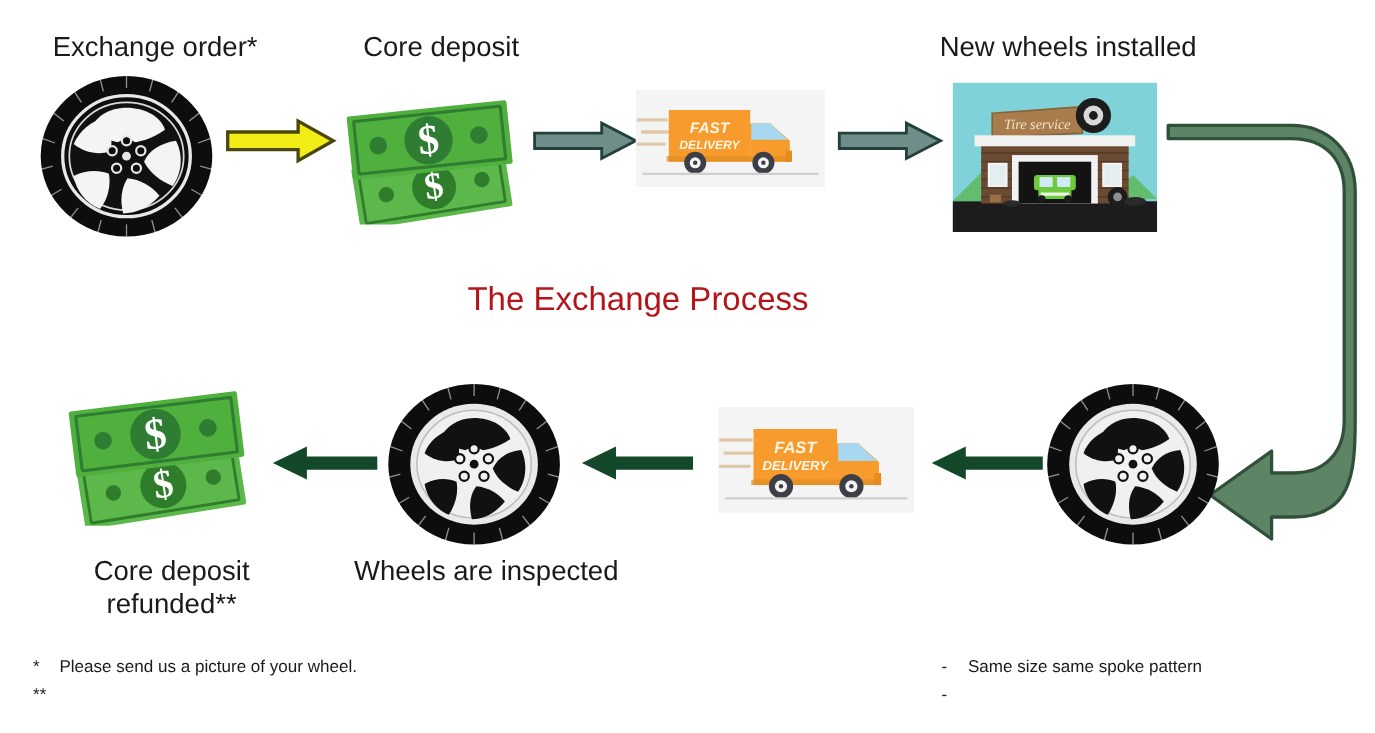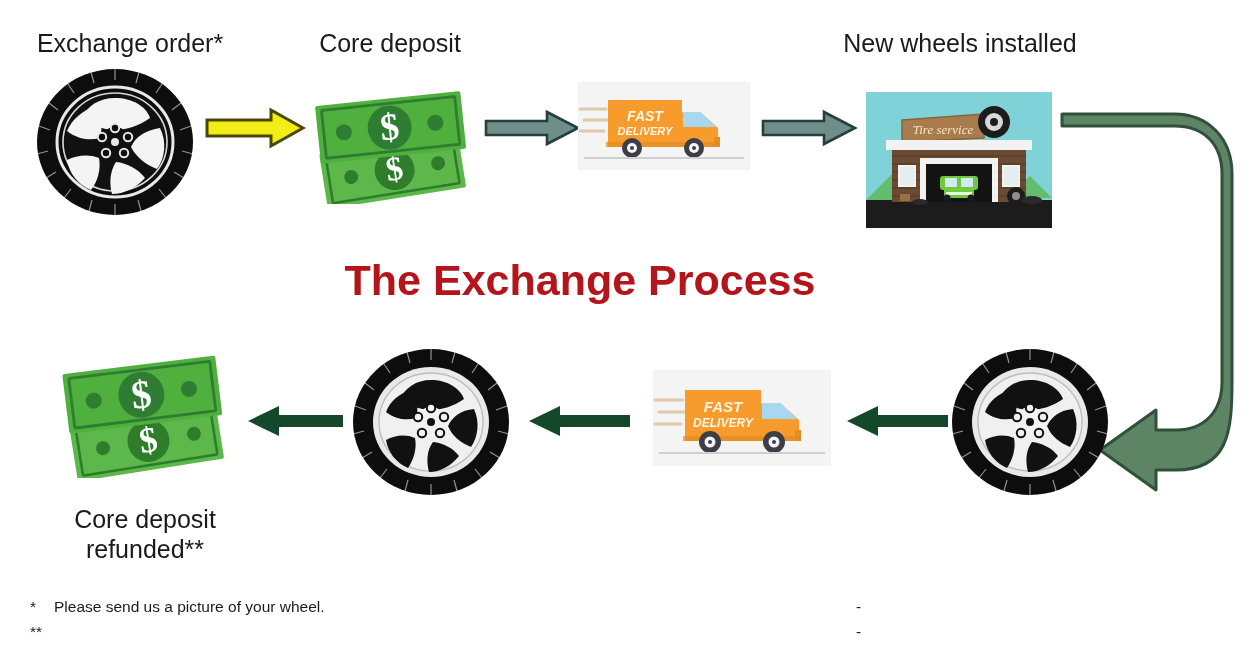--- a/index.html
+++ b/index.html
@@ -20,26 +20,27 @@
   .abs { position: absolute; }
 
   
   .step-label {
     font-family: "Liberation Sans", sans-serif;
     font-size: 25px;
     color: #1a1a1a;
     text-align: center;
     line-height: 1.22;
     white-space: nowrap;
+    padding-left: 11px;
   }
 
   .title {
     font-family: "Liberation Sans", sans-serif;
-    font-size: 43px;
-    font-weight: bold;
+    font-size: 30px;
+    font-weight: normal;
     color: #b3151a;
     text-align: center;
     white-space: nowrap;
   }
 
   .footnote {
     font-family: "Liberation Sans", sans-serif;
     font-size: 15.5px;
     color: #1a1a1a;
     line-height: 1.62;
@@ -186,21 +187,21 @@
       <line x1="6" y1="76" x2="166" y2="76" stroke="#cfcfcf" stroke-width="2"></line>
     </svg>
   </div>
 
   <div class="abs" style="left:762px; top:110px; width:95px; height:36px;">
     <svg viewBox="0 0 95 36" width="95" height="36">
       <path d="M1 11 L62 11 L62 2 L93 18 L62 34 L62 25 L1 25 Z" fill="#6f8e8a" stroke="#24403d" stroke-width="2.6" stroke-linejoin="miter"></path>
     </svg>
   </div>
 
-  <div class="abs pic" style="left:866px; top:92px; width:186px; height:136px;text-align:center;">
+  <div class="abs pic" style="left:866px; top:75px; width:186px; height:136px;text-align:center;">
     <svg viewBox="0 0 186 136" width="186" height="136">
       <rect x="0" y="0" width="186" height="136" fill="#7fd3d8"></rect>
 
       <path d="M0 108 L30 78 L58 108 Z" fill="#5fb85c" opacity="0.85"></path>
       <path d="M140 106 L164 84 L186 106 Z" fill="#5fb85c" opacity="0.85"></path>
 
       <rect x="0" y="108" width="186" height="28" fill="#1c1c1c"></rect>
 
       <path d="M36 28 L118 22 L118 46 L36 50 Z" fill="#a97c4e" stroke="#8a6238" stroke-width="1.5"></path>
       <text x="77" y="42" font-family="'Liberation Serif',serif" font-size="13" font-style="italic" fill="#f4e3c3" text-anchor="middle">Tire service</text>
@@ -418,34 +419,36 @@
         <circle cx="70" cy="85" r="4.2"></circle>
         <circle cx="66" cy="69" r="4.2"></circle>
       </g>
       <circle cx="79" cy="74" r="4" fill="#111111"></circle>
     </svg>
   </div>
 
   <div class="abs step-label" style="left:10px; top:504px; width:270px;">Core deposit</div>
   <div class="abs step-label" style="left:10px; top:534px; width:270px;">refunded**</div>
 
+  <div class="abs step-label" style="left:296px; top:504px; width:270px;">Wheels are inspected</div>
 
 
   <div class="abs footnote" style="left:30px; top:594px; width:420px;">
     <div class="footnote-row">
       <span class="footnote-mark">*</span>
       <span>Please send us a picture of your wheel.</span>
     </div>
     <div class="footnote-row">
       <span class="footnote-mark">**</span>
     </div>
   </div>
 
   <div class="abs footnote" style="left:856px; top:594px; width:400px;">
     <div class="footnote-row">
       <span class="footnote-mark">-</span>
+      <span>Same size same spoke pattern</span>
     </div>
     <div class="footnote-row">
       <span class="footnote-mark">-</span>
     </div>
   </div>
 
 </div>
 
 </body></html>

